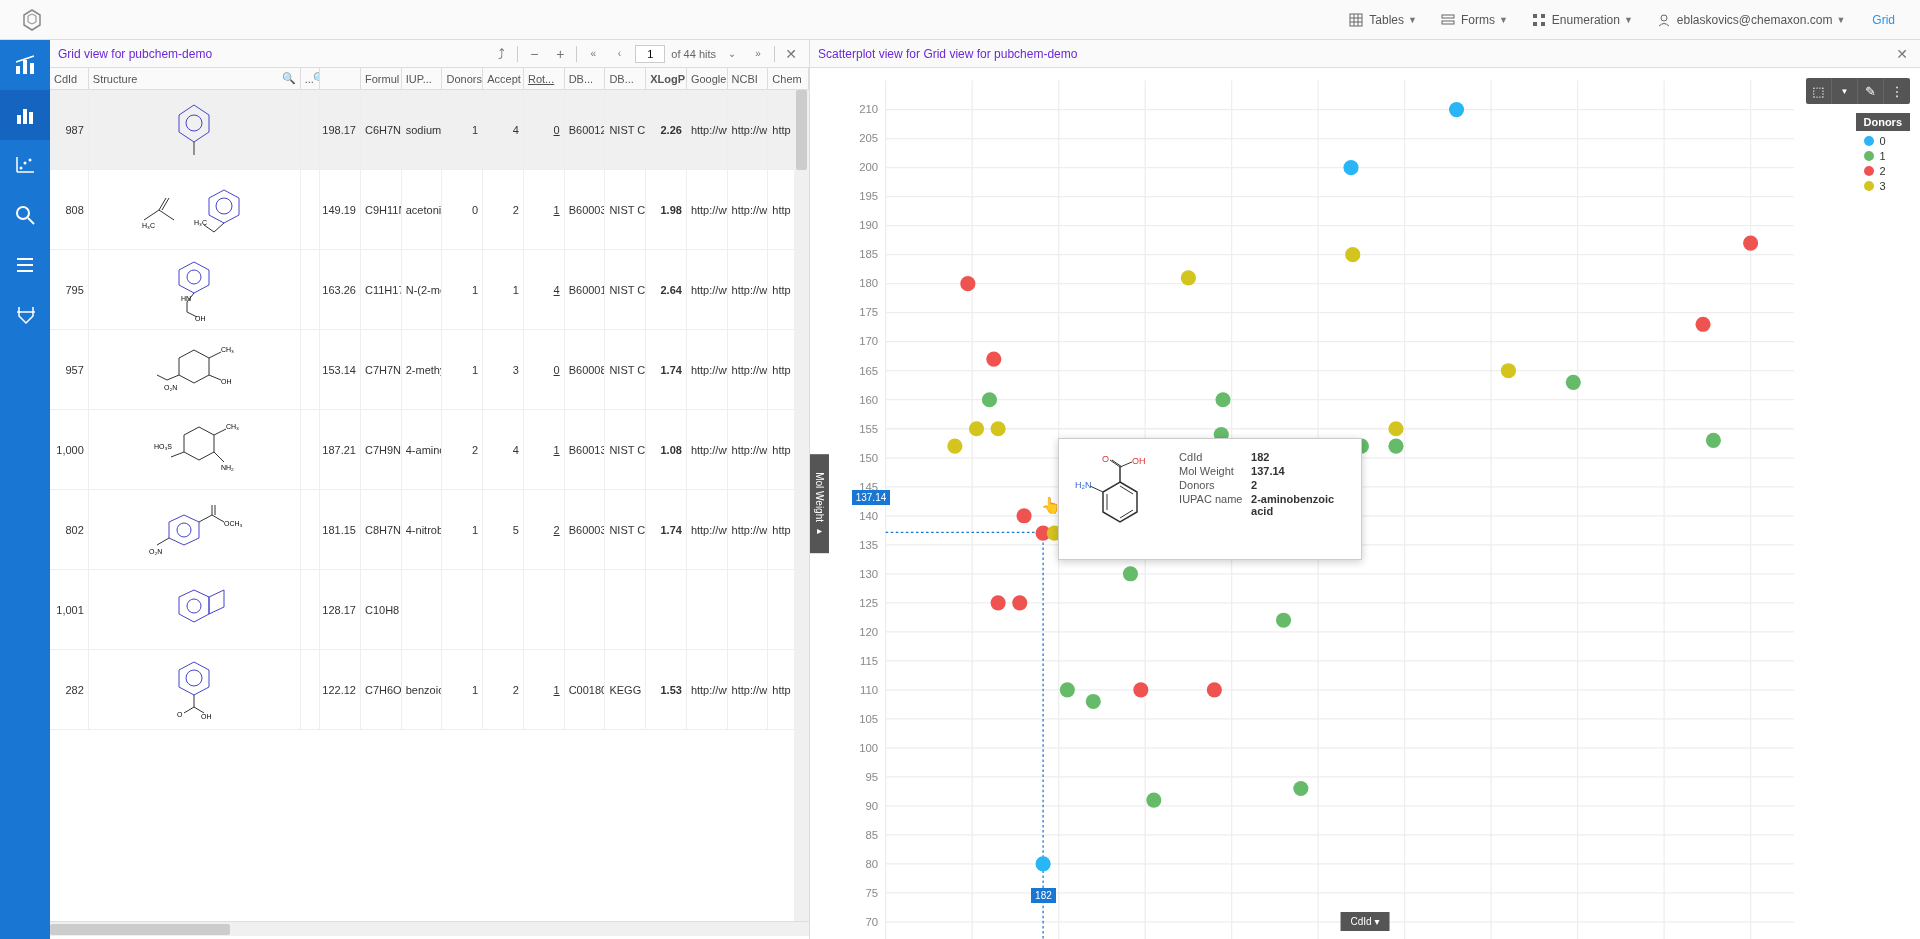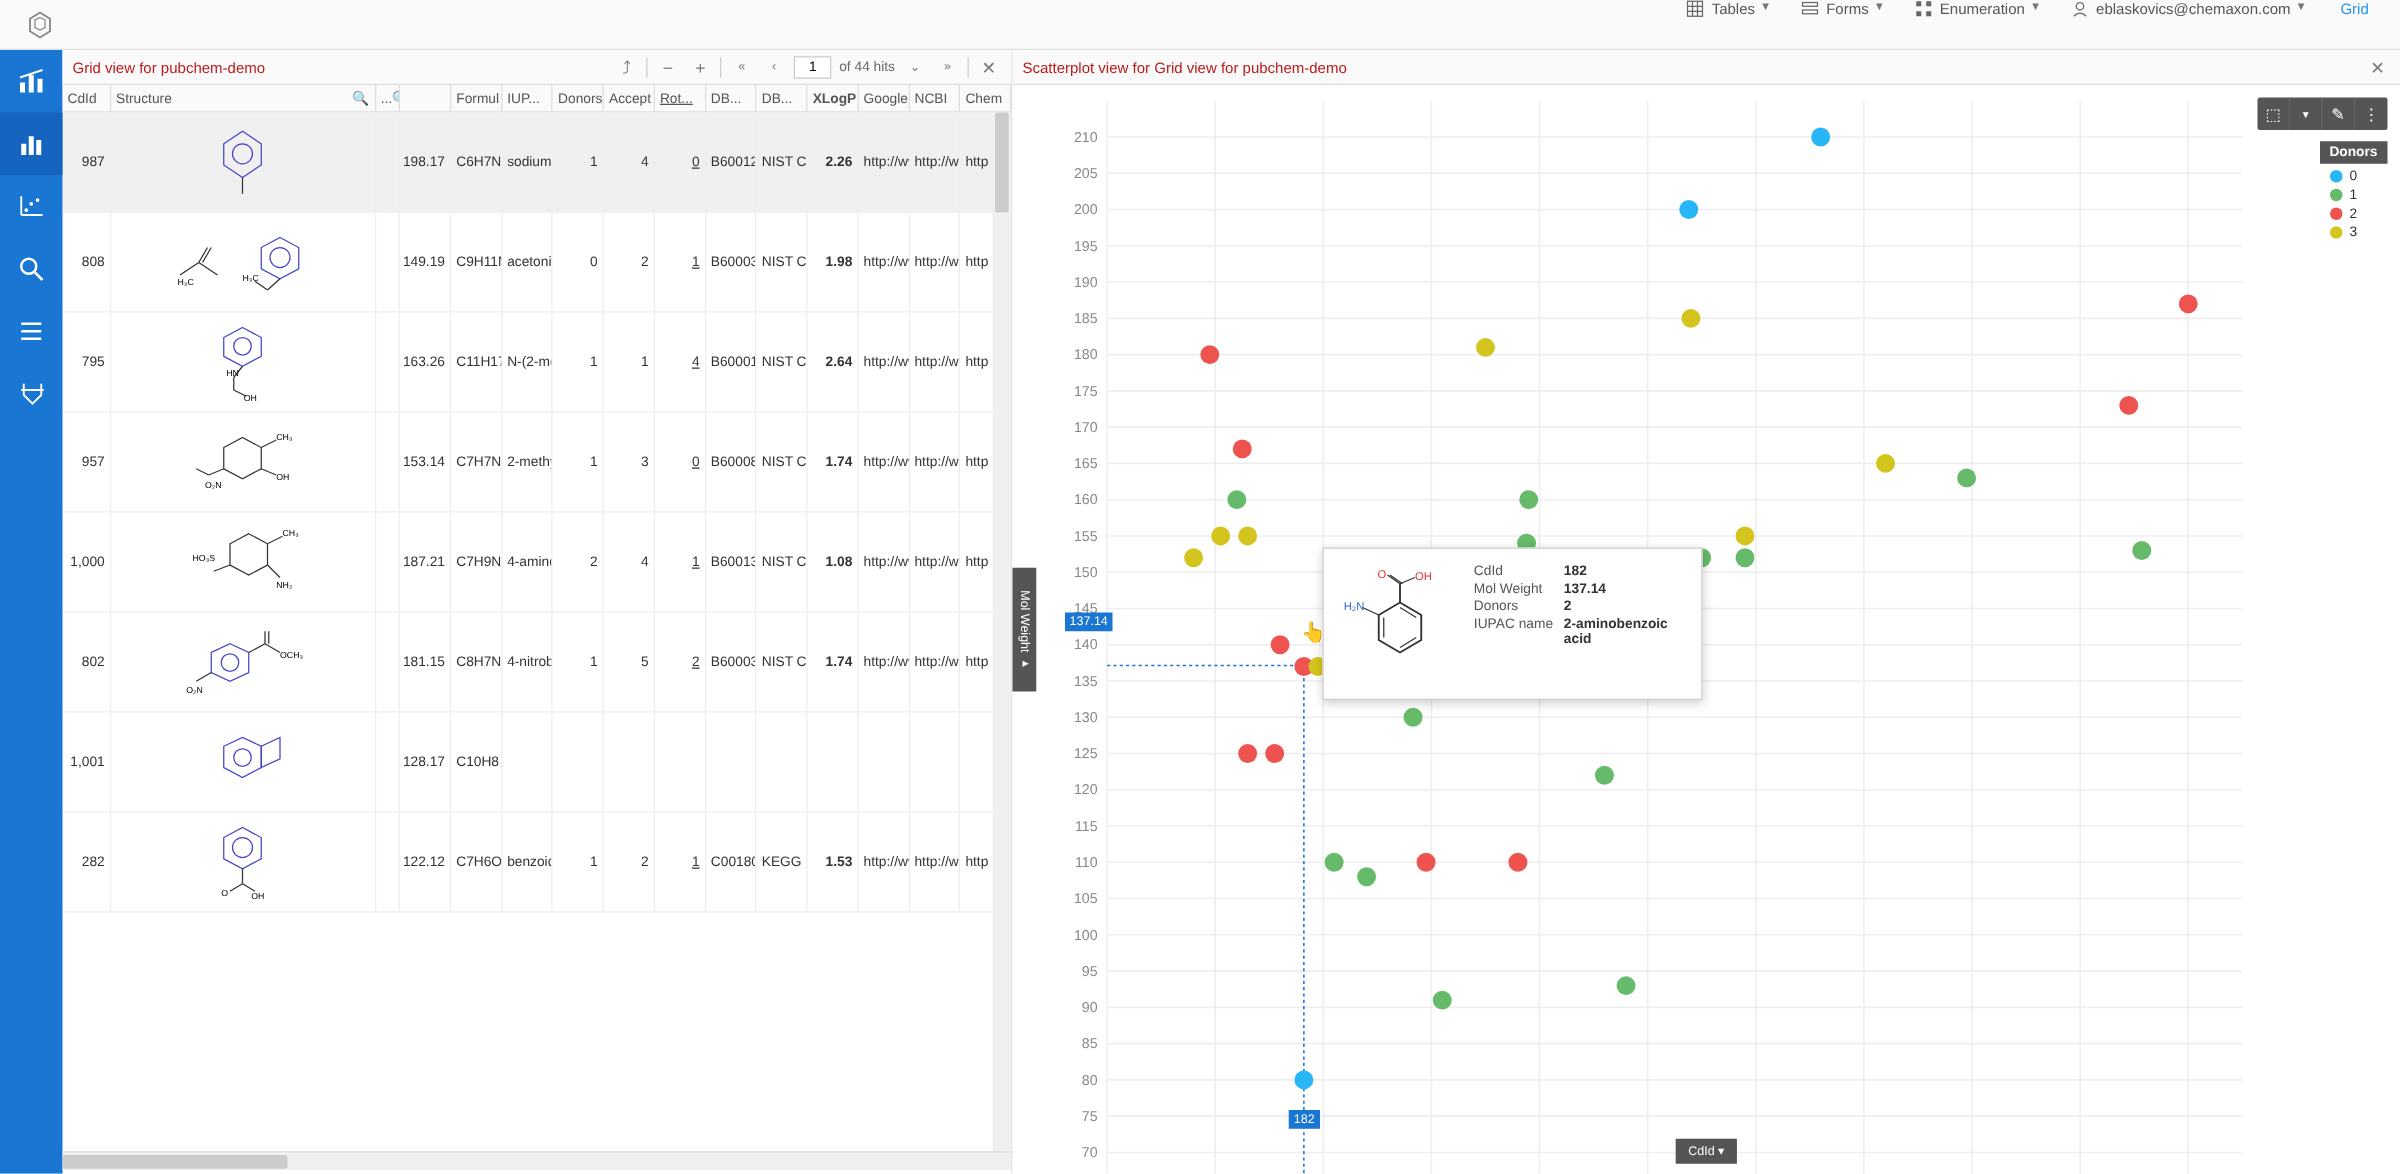--- a/index.html
+++ b/index.html
@@ -3,51 +3,51 @@
 <meta charset="utf-8">
 <style>
 * { box-sizing: border-box; margin: 0; padding: 0; }
 body { font-family: Arial, sans-serif; font-size: 12px; color: #333; background: #fff; overflow: hidden; }
 .app { display: flex; flex-direction: column; height: 939px; width: 1920px; }
 
 
 .topbar { height: 40px; display: flex; align-items: center; border-bottom: 1px solid #ddd; background: #fafafa; padding: 0 10px; }
 .topbar .logo { width: 24px; height: 24px; margin: 0 10px; }
 .topbar .spacer { flex: 1; }
-.topbar .menu-item { display: flex; padding: 0 12px; height: 40px; cursor: pointer; color: #555; }
+.topbar .menu-item { display: flex; align-items: center; padding: 0 12px; height: 40px; cursor: pointer; color: #555; }
 .topbar .menu-item svg { margin-right: 6px; }
 .topbar .caret { margin-left: 4px; font-size: 9px; color: #777; }
 .topbar .help { color: #2196F3; padding: 0 15px; }
 
 
 .main { flex: 1; display: flex; }
 .sidebar { width: 50px; background: #1976D2; display: flex; flex-direction: column; }
 .sidebar .sb-item { width: 50px; height: 50px; display: flex; align-items: center; justify-content: center; cursor: pointer; }
 .sidebar .sb-item.active { background: #1565C0; }
 .sidebar svg { fill: #fff; }
 
 .content { flex: 1; display: flex; }
 .panel { flex: 1; display: flex; flex-direction: column; border-right: 1px solid #ddd; min-width: 0; }
 .panel:last-child { border-right: none; }
 
 .panel-header { height: 28px; display: flex; align-items: center; padding: 0 8px; border-bottom: 1px solid #ddd; background: #fafafa; }
-.panel-title { flex: 1; font-size: 12px; color: #b91c1c; }
+.panel-title { flex: 1; font-size: 12px; color: #6d28d9; }
 .panel-toolbar { display: flex; align-items: center; gap: 6px; }
 .panel-toolbar .tb-btn, .panel-toolbar .tb-sep { display: flex; align-items: center; justify-content: center; width: 20px; height: 20px; color: #777; cursor: pointer; font-size: 14px; }
 .panel-toolbar .tb-sep { border-left: 1px solid #ccc; width: 1px; height: 16px; }
 .panel-toolbar input.page { width: 30px; text-align: center; border: 1px solid #ccc; height: 18px; font-size: 11px; }
 .panel-toolbar .hits { font-size: 11px; color: #666; }
 
 
 .grid-wrap { flex: 1; overflow: hidden; position: relative; }
 .grid-headers { display: flex; background: #fafafa; border-bottom: 1px solid #ddd; height: 22px; }
 .grid-headers .hdr { padding: 3px 4px; border-right: 1px solid #ddd; font-size: 11px; color: #555; overflow: hidden; white-space: nowrap; display: flex; align-items: center; }
 .grid-headers .hdr .srch { margin-left: auto; color: #2196F3; font-size: 11px; }
 .grid-body { overflow: auto; height: calc(100% - 40px); }
-.grid-row { display: flex; border-bottom: 1px solid #eee; height: 80px; justify-content: center; }
+.grid-row { display: flex; border-bottom: 1px solid #eee; height: 80px; }
 .grid-row.selected { background: #f0f0f0; }
 .grid-row .cell { padding: 3px 4px; border-right: 1px solid #eee; font-size: 11px; overflow: hidden; white-space: nowrap; display: flex; align-items: center; }
 .grid-row .cell.r { justify-content: flex-end; }
 .grid-row .cell.structure { justify-content: center; }
 .hscroll { height: 15px; background: #f0f0f0; border-top: 1px solid #ddd; position: relative; }
 .hscroll .thumb { position: absolute; left: 0; top: 2px; height: 11px; width: 180px; background: #ccc; border-radius: 2px; }
 .vscroll { position: absolute; right: 0; top: 22px; bottom: 15px; width: 15px; background: #f0f0f0; }
 .vscroll .thumb { position: absolute; top: 0; left: 2px; width: 11px; height: 80px; background: #ccc; border-radius: 2px; }
 
 .col-cdid { width: 40px; }

